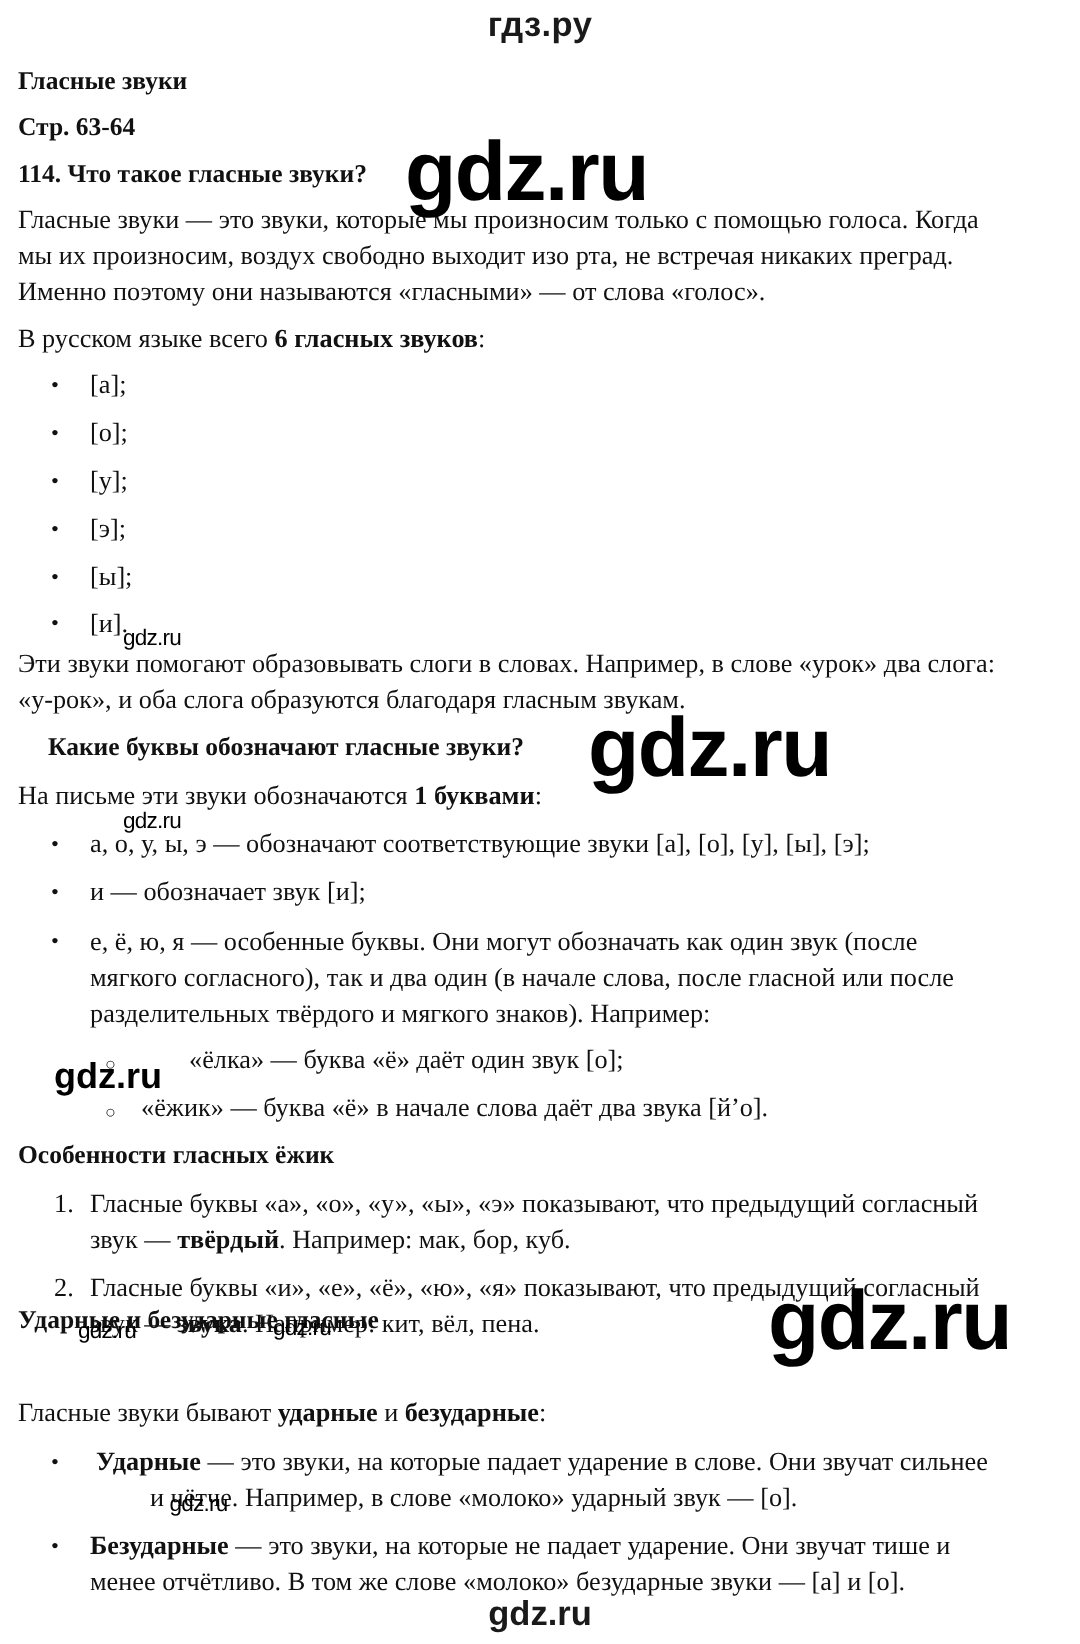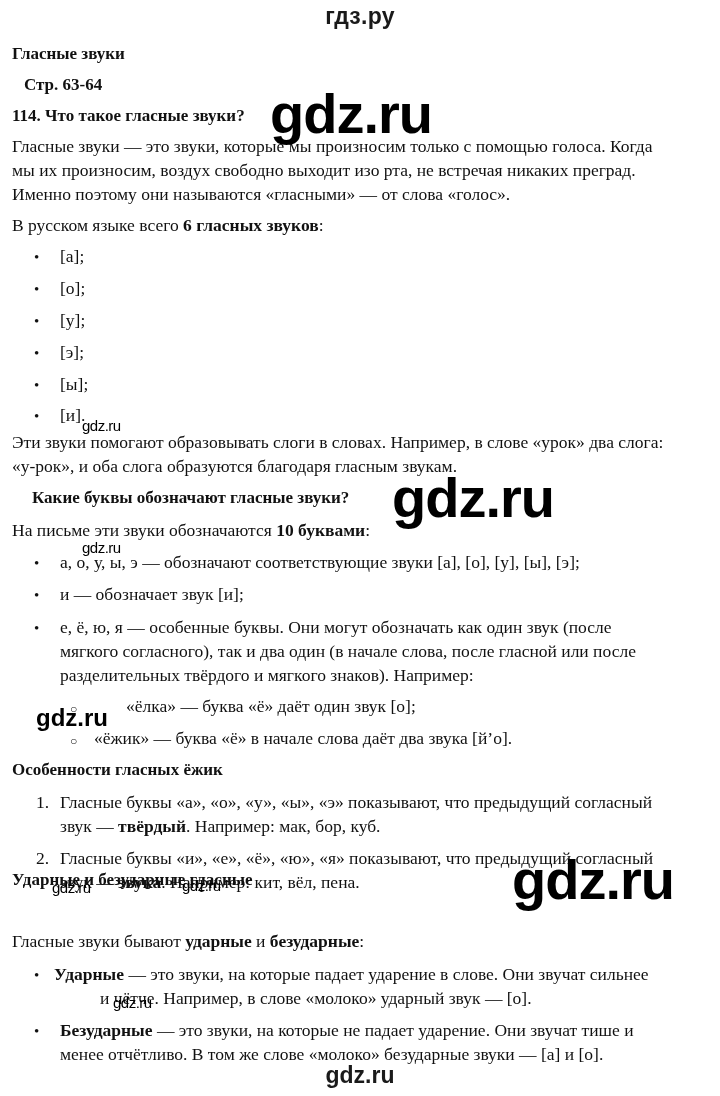--- a/index.html
+++ b/index.html
@@ -38,21 +38,21 @@
   }
 </style>
 </head>
 <body>
 
 <div class="site-header">гдз.ру</div>
 
 <div class="content">
 
   <div class="h" style="top:42px;">Гласные звуки</div>
-  <div class="h" style="top:73px;margin-left:12px;">Стр. 63-64</div>
+  <div class="h" style="top:73px;">Стр. 63-64</div>
   <div class="h" style="top:104px;">114. Что такое гласные звуки?</div>
 
   <div class="p" style="top:134px;">Гласные звуки — это звуки, которые мы произносим только с помощью голоса. Когда</div>
   <div class="p" style="top:158px;">мы их произносим, воздух свободно выходит изо рта, не встречая никаких преград.</div>
   <div class="p" style="top:182px;">Именно поэтому они называются «гласными» — от слова «голос».</div>
 
   <div class="p" style="top:213px;">
     <span>В русском языке всего </span><b>6 гласных звуков</b><span>:</span>
   </div>
 
@@ -70,21 +70,21 @@
     <span class="bullet" style="left:22px;top:404px;">•</span>
     <span class="li" style="left:48px;top:403px;">[и].</span>
   </div>
 
   <div class="p" style="top:430px;">Эти звуки помогают образовывать слоги в словах. Например, в слове «урок» два слога:</div>
   <div class="p" style="top:454px;">«у-рок», и оба слога образуются благодаря гласным звукам.</div>
 
   <div class="h" style="top:486px;margin-left:20px;">Какие буквы обозначают гласные звуки?</div>
 
   <div class="p" style="top:518px;">
-    <span>На письме эти звуки обозначаются </span><b>10 буквами</b><span>:</span>
+    <span>На письме эти звуки обозначаются </span><b>1 буквами</b><span>:</span>
   </div>
 
   <div>
     <span class="bullet" style="left:22px;top:551px;">•</span>
     <span class="li" style="left:48px;top:550px;">а, о, у, ы, э — обозначают соответствующие звуки [а], [о], [у], [ы], [э];</span>
     <span class="bullet" style="left:22px;top:583px;">•</span>
     <span class="li" style="left:48px;top:582px;font-family:Liberation Serif, serif;">и — обозначает звук [и];</span>
     <span class="bullet" style="left:22px;top:616px;">•</span>
     <span class="li" style="left:48px;top:615px;">е, ё, ю, я — особенные буквы. Они могут обозначать как один звук (после</span>
     <span class="li" style="left:48px;top:639px;">мягкого согласного), так и два один (в начале слова, после гласной или после</span>
@@ -111,21 +111,21 @@
   </div>
 
   <div class="h" style="top:868px;">Ударные и безударные гласные</div>
 
   <div class="p" style="top:929px;">
     <span>Гласные звуки бывают </span><b>ударные</b><span> и </span><b>безударные</b><span>:</span>
   </div>
 
   <div>
     <span class="bullet" style="left:22px;top:963px;">•</span>
-    <span class="li" style="left:42px;top:962px;"><b>Ударные</b><span> — это звуки, на которые падает ударение в слове. Они звучат сильнее</span></span>
+    <span class="li" style="left:52px;top:962px;"><b>Ударные</b><span> — это звуки, на которые падает ударение в слове. Они звучат сильнее</span></span>
     <span class="li" style="left:48px;top:986px;margin-left:40px;">и чётче. Например, в слове «молоко» ударный звук — [о].</span>
 
     <span class="bullet" style="left:22px;top:1019px;">•</span>
     <span class="li" style="left:48px;top:1018px;"><b>Безударные</b><span> — это звуки, на которые не падает ударение. Они звучат тише и</span></span>
     <span class="li" style="left:48px;top:1042px;text-align:center;">менее отчётливо. В том же слове «молоко» безударные звуки — [а] и [о].</span>
   </div>
 </div>
 
 <div class="wm-big" style="left:270px;top:86px;">gdz.ru</div>
 <div class="wm-big" style="left:392px;top:470px;">gdz.ru</div>

